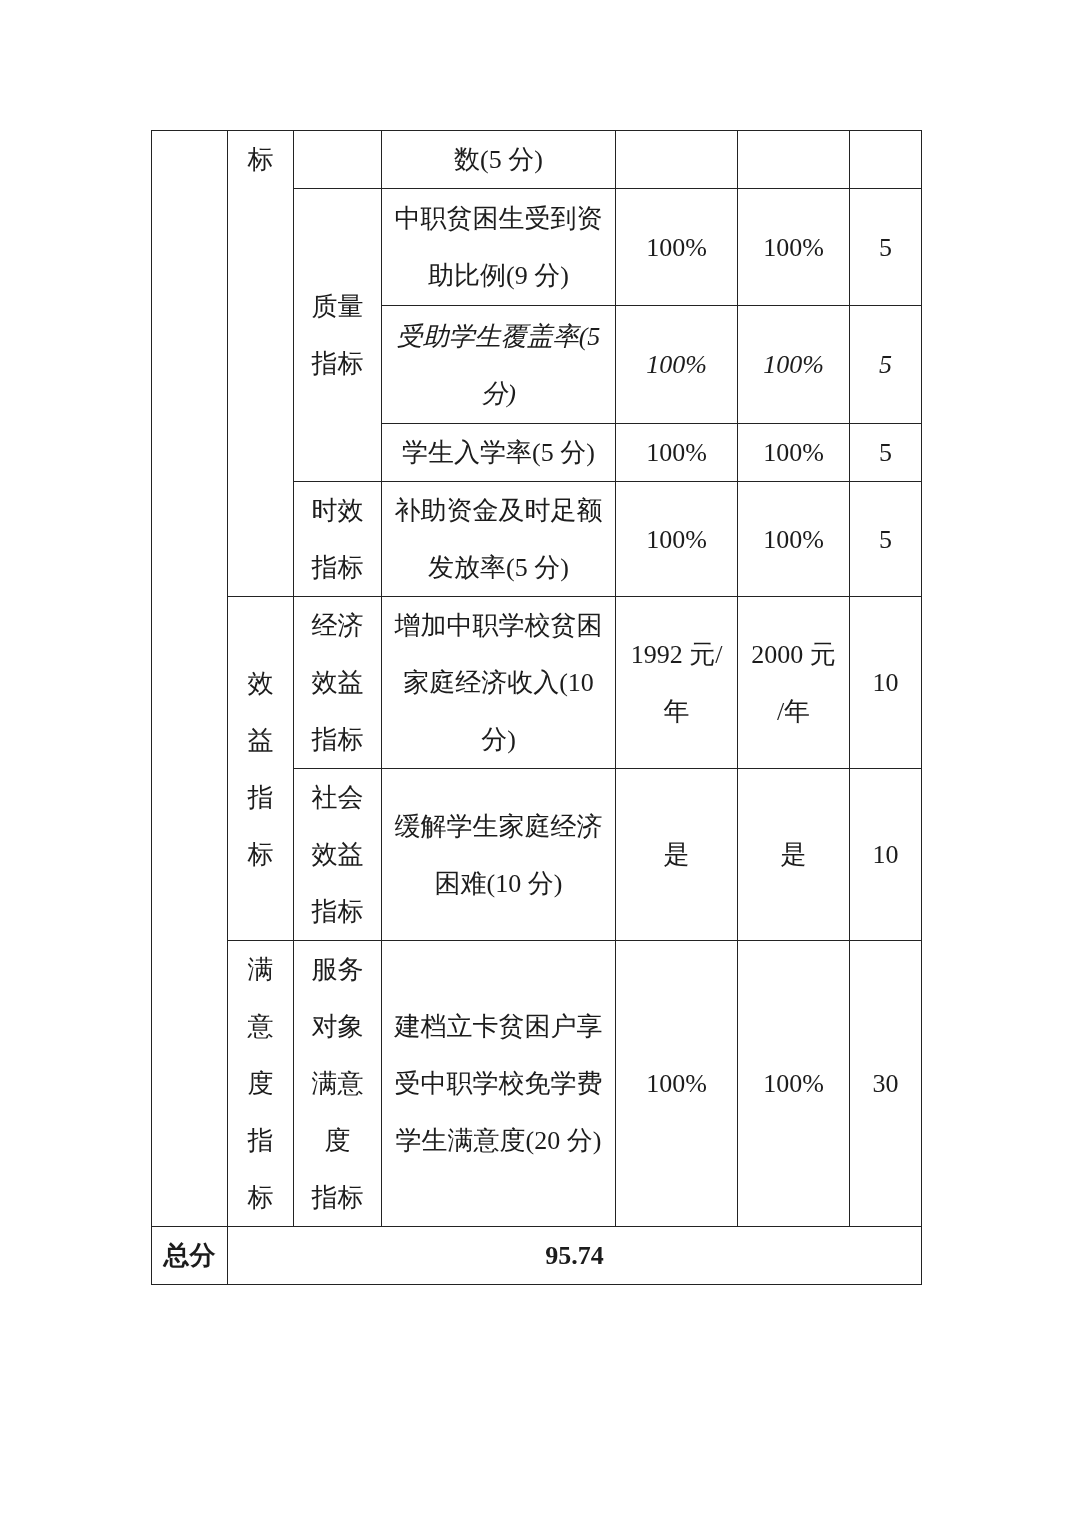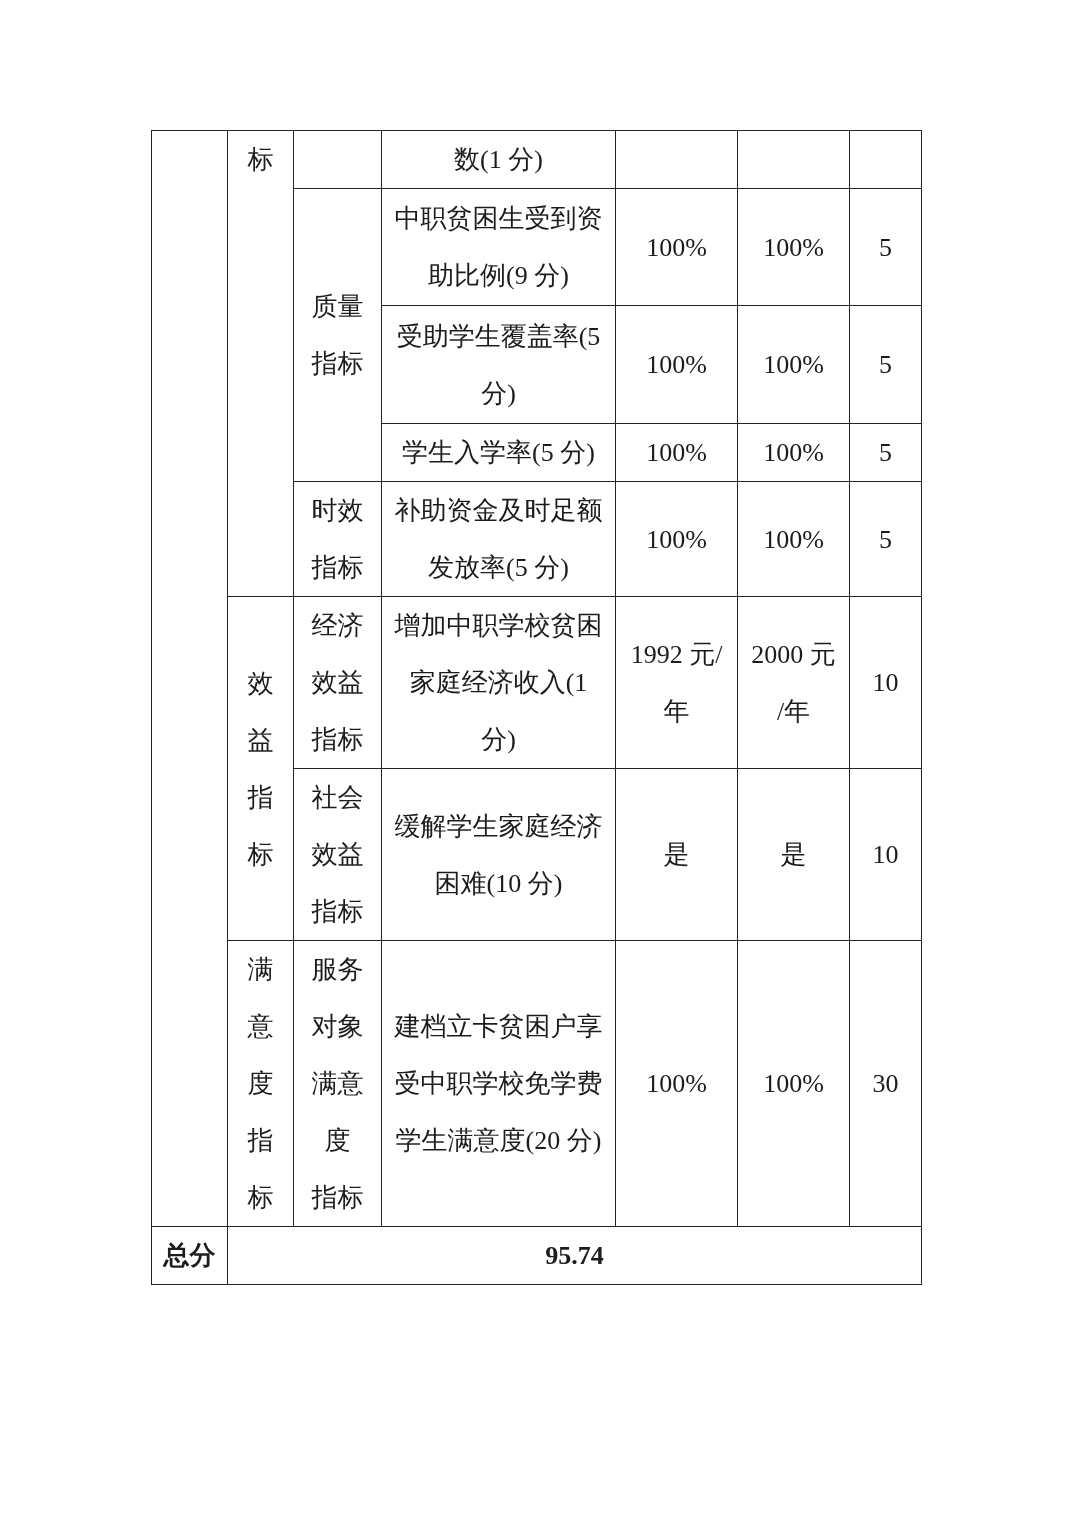--- a/index.html
+++ b/index.html
@@ -27,21 +27,21 @@
     text-align: center;
     vertical-align: middle;
     font-size: 26px;
     line-height: 57px;
     white-space: pre-line;
     overflow: hidden;
     color: #1c1c1c;
   }
   tr.r1 { height: 55px; }
   tr.r2 { height: 117px; }
-  tr.r3 { height: 118px; }
+  tr.r3 { height: 118px; font-style: italic; }
   tr.r4 { height: 58px; }
   tr.r5 { height: 107px; }
   tr.r6 { height: 170px; }
   tr.r7 { height: 168px; margin-top: 6px; }
   tr.r8 { height: 283px; }
   tr.r9 { height: 57px; font-weight: bold; }
   td.v-top { vertical-align: top; }
 </style>
 </head>
 <body>
@@ -55,21 +55,21 @@
       <col style="width:234px">
       <col style="width:122px">
       <col style="width:112px">
       <col style="width:72px">
     </colgroup>
     <tbody>
       <tr class="r1">
         <td rowspan="8"></td>
         <td rowspan="5" class="v-top">标</td>
         <td></td>
-        <td>数(1 分)</td>
+        <td>数(5 分)</td>
         <td></td>
         <td></td>
         <td></td>
       </tr>
       <tr class="r2">
         <td rowspan="3">质量
 指标</td>
         <td>中职贫困生受到资
 助比例(9 分)</td>
         <td>100%</td>
@@ -100,21 +100,21 @@
       </tr>
       <tr class="r6">
         <td rowspan="2">效
 益
 指
 标</td>
         <td>经济
 效益
 指标</td>
         <td>增加中职学校贫困
-家庭经济收入(1
+家庭经济收入(10
 分)</td>
         <td>1992 元/
 年</td>
         <td>2000 元
 /年</td>
         <td>10</td>
       </tr>
       <tr class="r7">
         <td>社会
 效益

